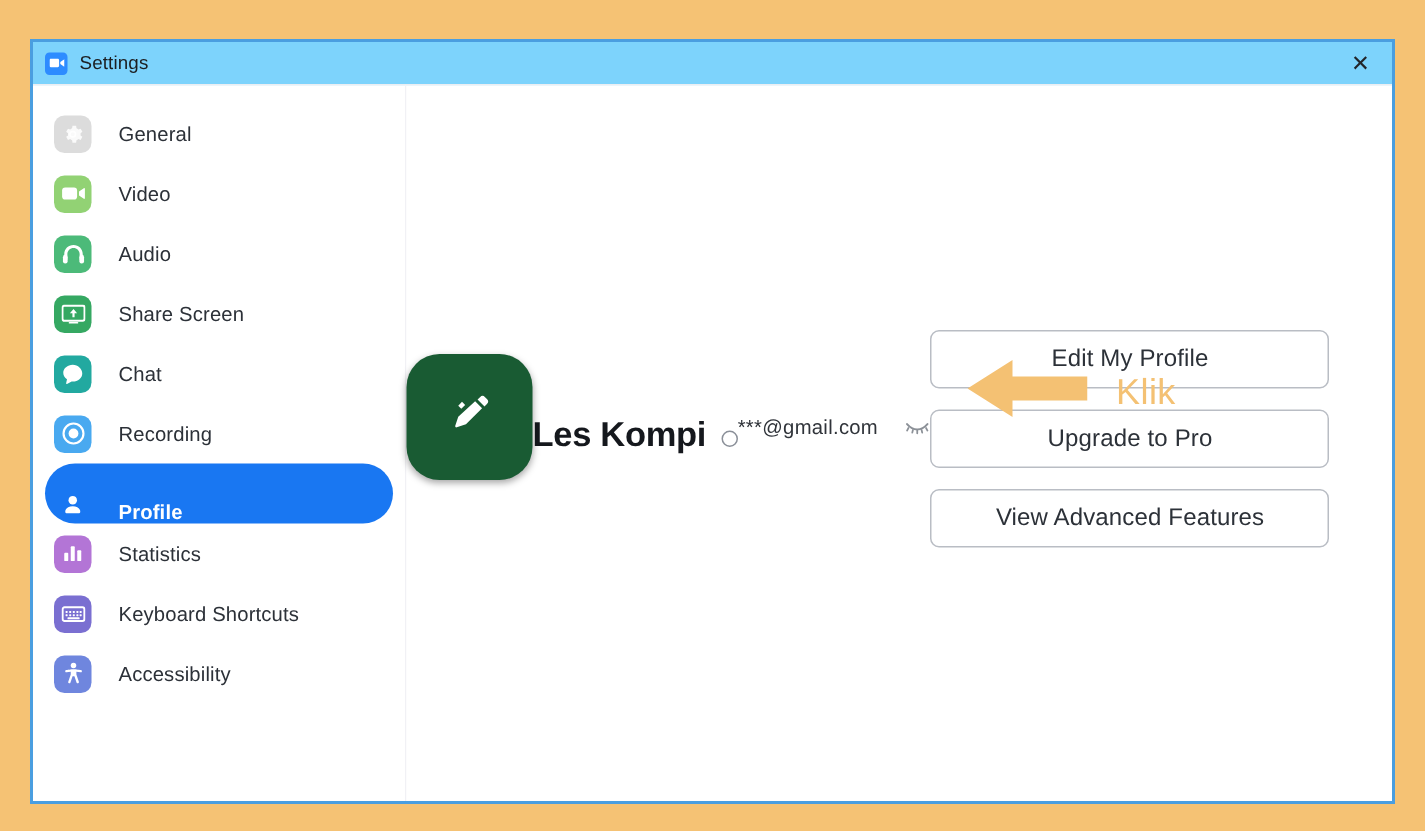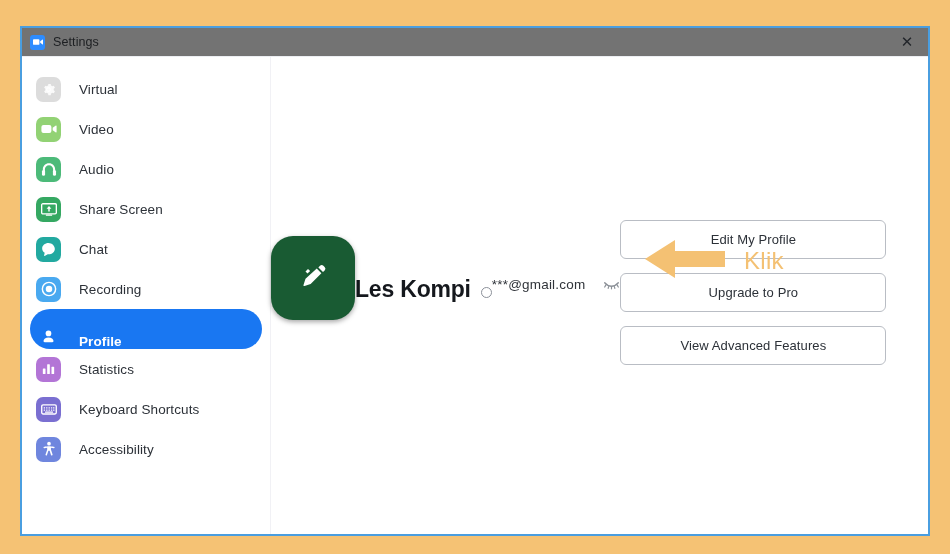--- a/index.html
+++ b/index.html
@@ -27,21 +27,21 @@
     background: #ffffff;
     border: 2px solid #4a9ee0;
     display: flex;
     flex-direction: column;
   }
 
   
   #title-bar {
     height: 29px;
     min-height: 29px;
-    background: #737373;
+    background: #7dd3fc;
     border-bottom: 1px solid #eceef2;
     display: flex;
     align-items: center;
     padding: 0 6px 0 8px;
   }
 
   .zoom-logo {
     width: 15px;
     height: 15px;
     border-radius: 3px;
@@ -202,21 +202,21 @@
     gap: 14px;
   }
 
   .action-button {
     width: 266px;
     height: 39px;
     background: #ffffff;
     border: 1px solid #b9bdc4;
     border-radius: 6px;
     font-family: "Liberation Sans", sans-serif;
-    font-size: 13px;
+    font-size: 16px;
     color: #2c3138;
     cursor: pointer;
     letter-spacing: 0.1px;
   }
 
   
   #klik-annotation {
     position: absolute;
     left: 374px;
     top: 180px;
@@ -252,21 +252,21 @@
   <div id="window-body">
 
     <nav id="sidebar">
         <div class="nav-item">
           <span class="nav-icon" style="background: rgb(220, 220, 220);">
             <svg width="15" height="15" viewBox="0 0 24 24">
               <path fill="#ffffff" d="M12 8.2a3.8 3.8 0 1 0 0 7.6 3.8 3.8 0 0 0 0-7.6zm0 6a2.2 2.2 0 1 1 0-4.4 2.2 2.2 0 0 1 0 4.4z"></path>
               <path fill="#ffffff" d="M20.3 13.2c.05-.4.08-.8.08-1.2s-.03-.8-.08-1.2l2-1.5-1.9-3.3-2.4.9c-.6-.5-1.3-.9-2-1.2L15.6 3h-3.9l-.4 2.7c-.7.3-1.4.7-2 1.2l-2.4-.9L5 9.3l2 1.5c-.05.4-.08.8-.08 1.2s.03.8.08 1.2L5 14.7l1.9 3.3 2.4-.9c.6.5 1.3.9 2 1.2l.4 2.7h3.9l.4-2.7c.7-.3 1.4-.7 2-1.2l2.4.9 1.9-3.3-2-1.5z" opacity=".85"></path>
             </svg>
           </span>
-          <span class="nav-label">Virtual</span>
+          <span class="nav-label">General</span>
         </div>
         <div class="nav-item">
           <span class="nav-icon" style="background: rgb(146, 210, 116);">
             <svg width="16" height="12" viewBox="0 0 20 14">
               <rect x="0.5" y="2" width="12.5" height="10" rx="2.6" fill="#ffffff"></rect>
               <path d="M14.6 5.4 18.6 2.6c.4-.3.9 0 .9.5v7.8c0 .5-.5.8-.9.5l-4-2.8V5.4z" fill="#ffffff"></path>
             </svg>
           </span>
           <span class="nav-label">Video</span>
         </div>

